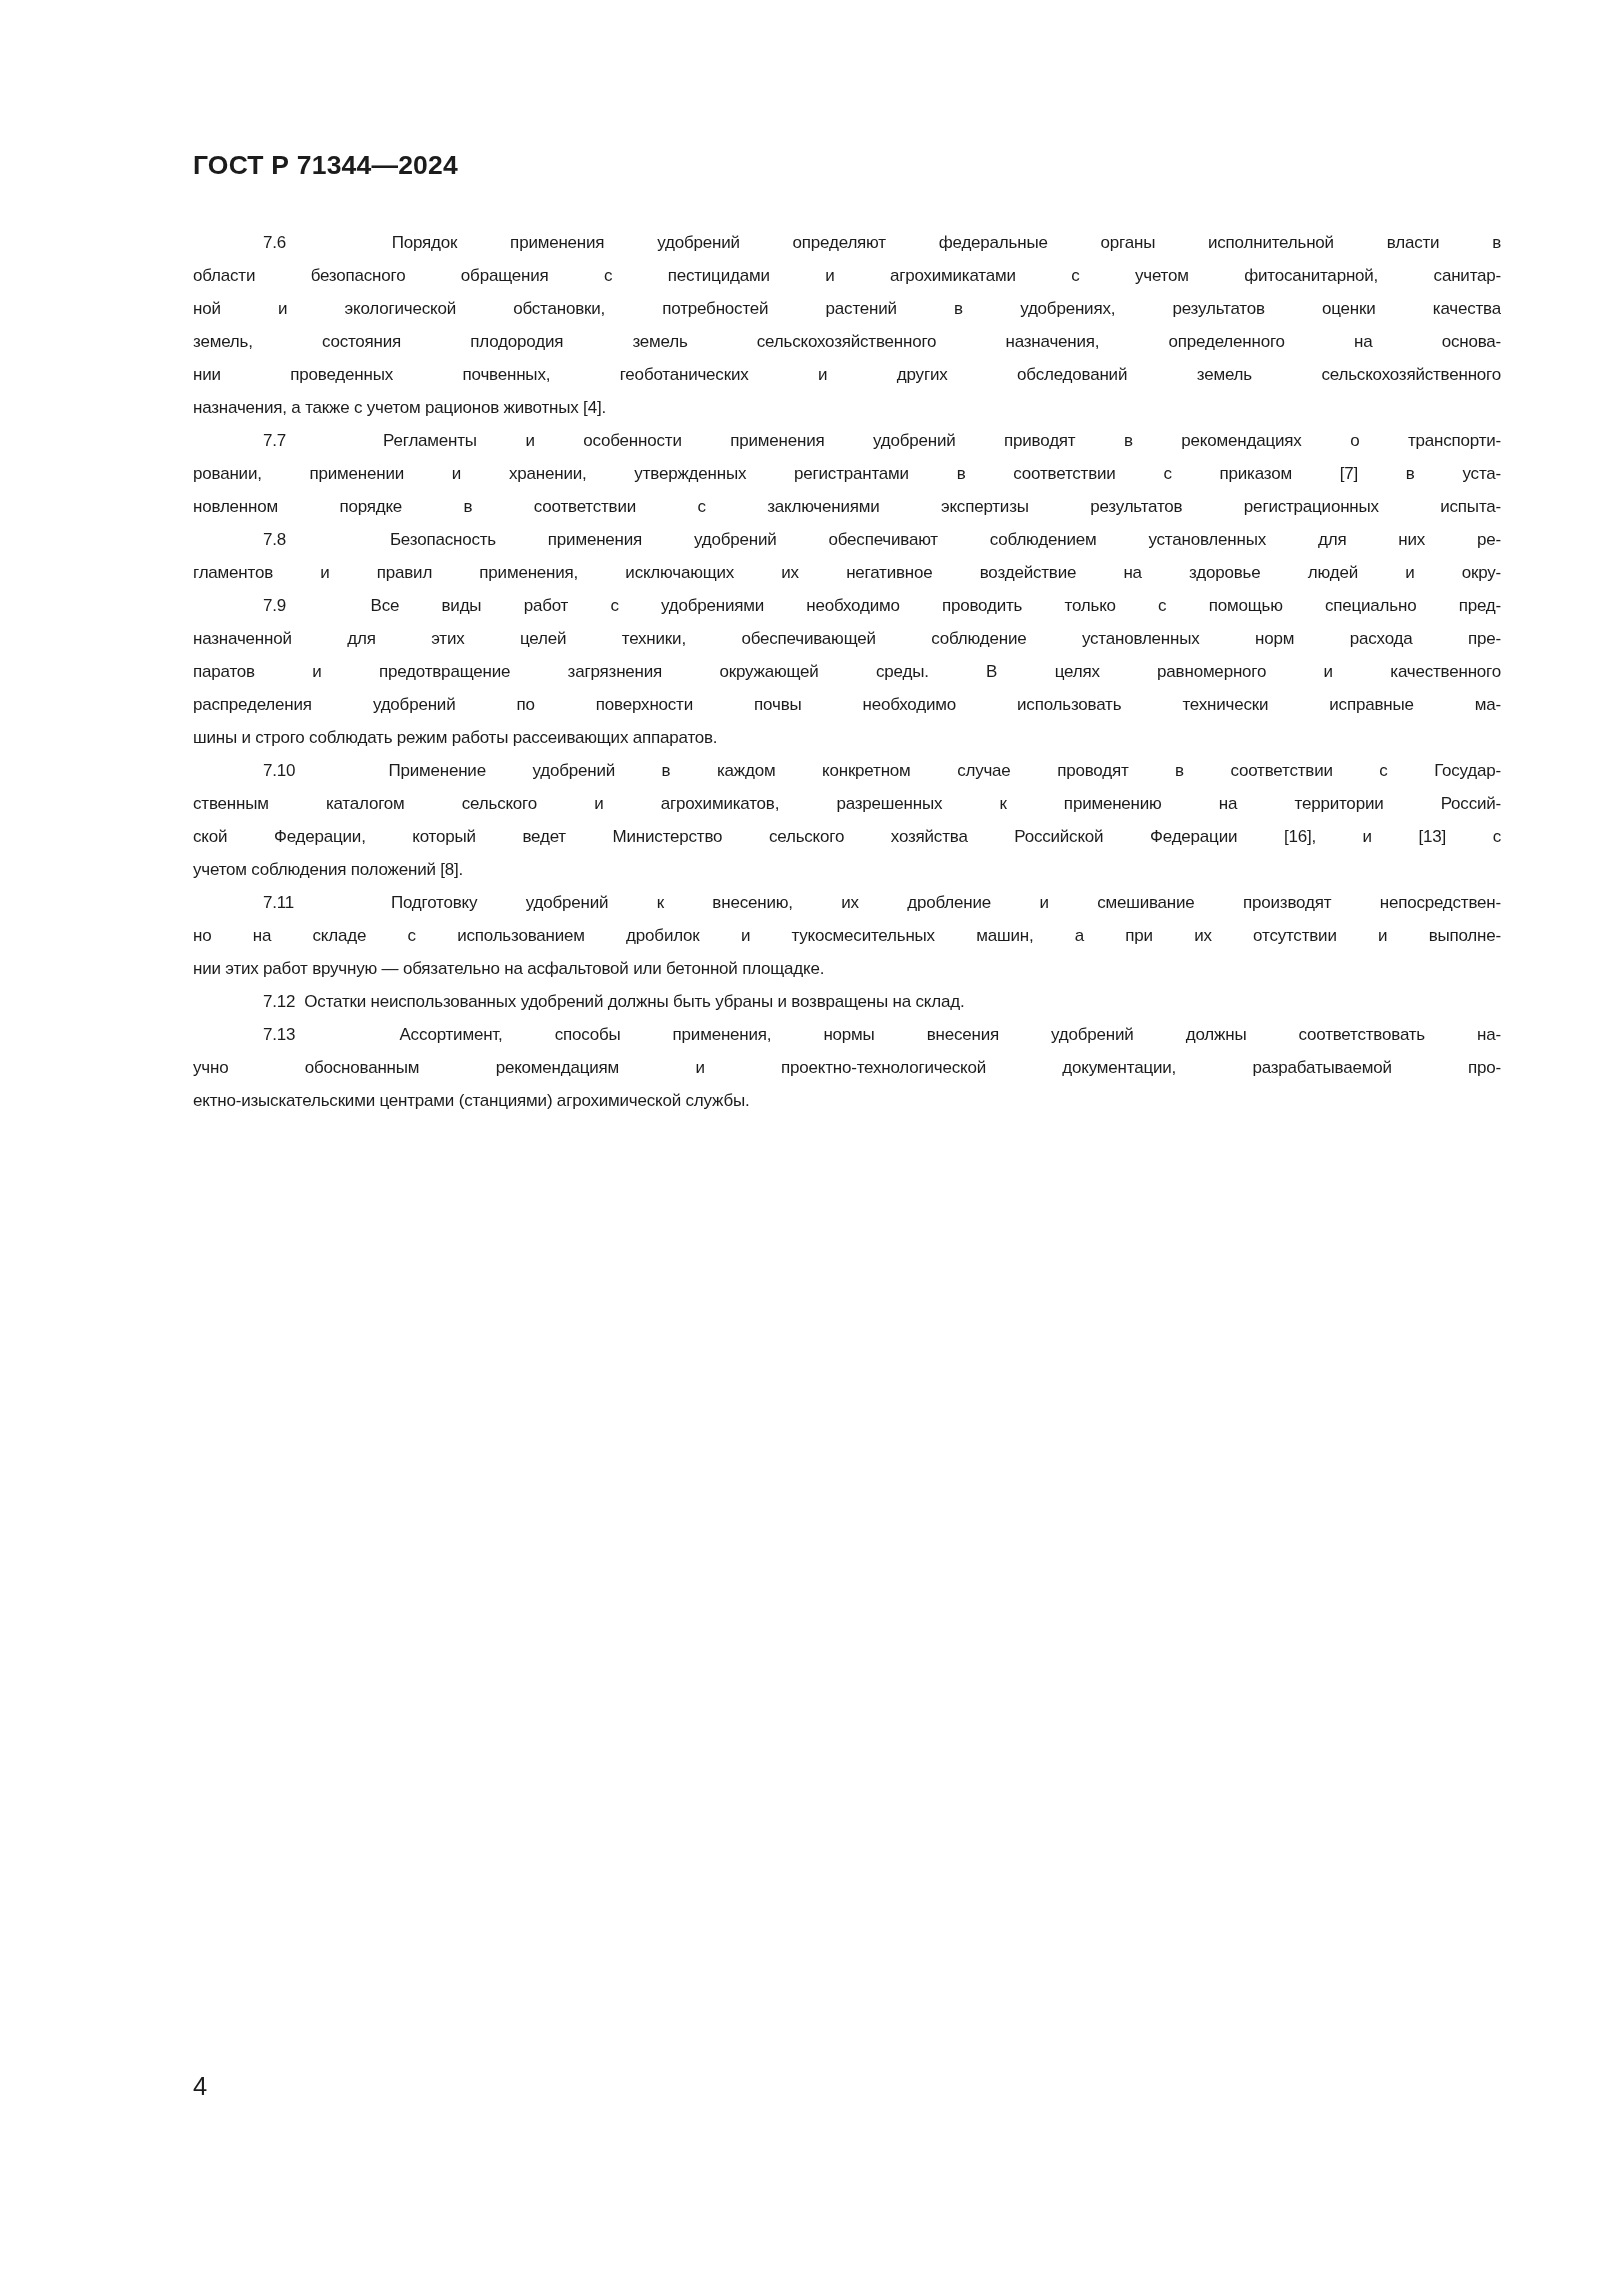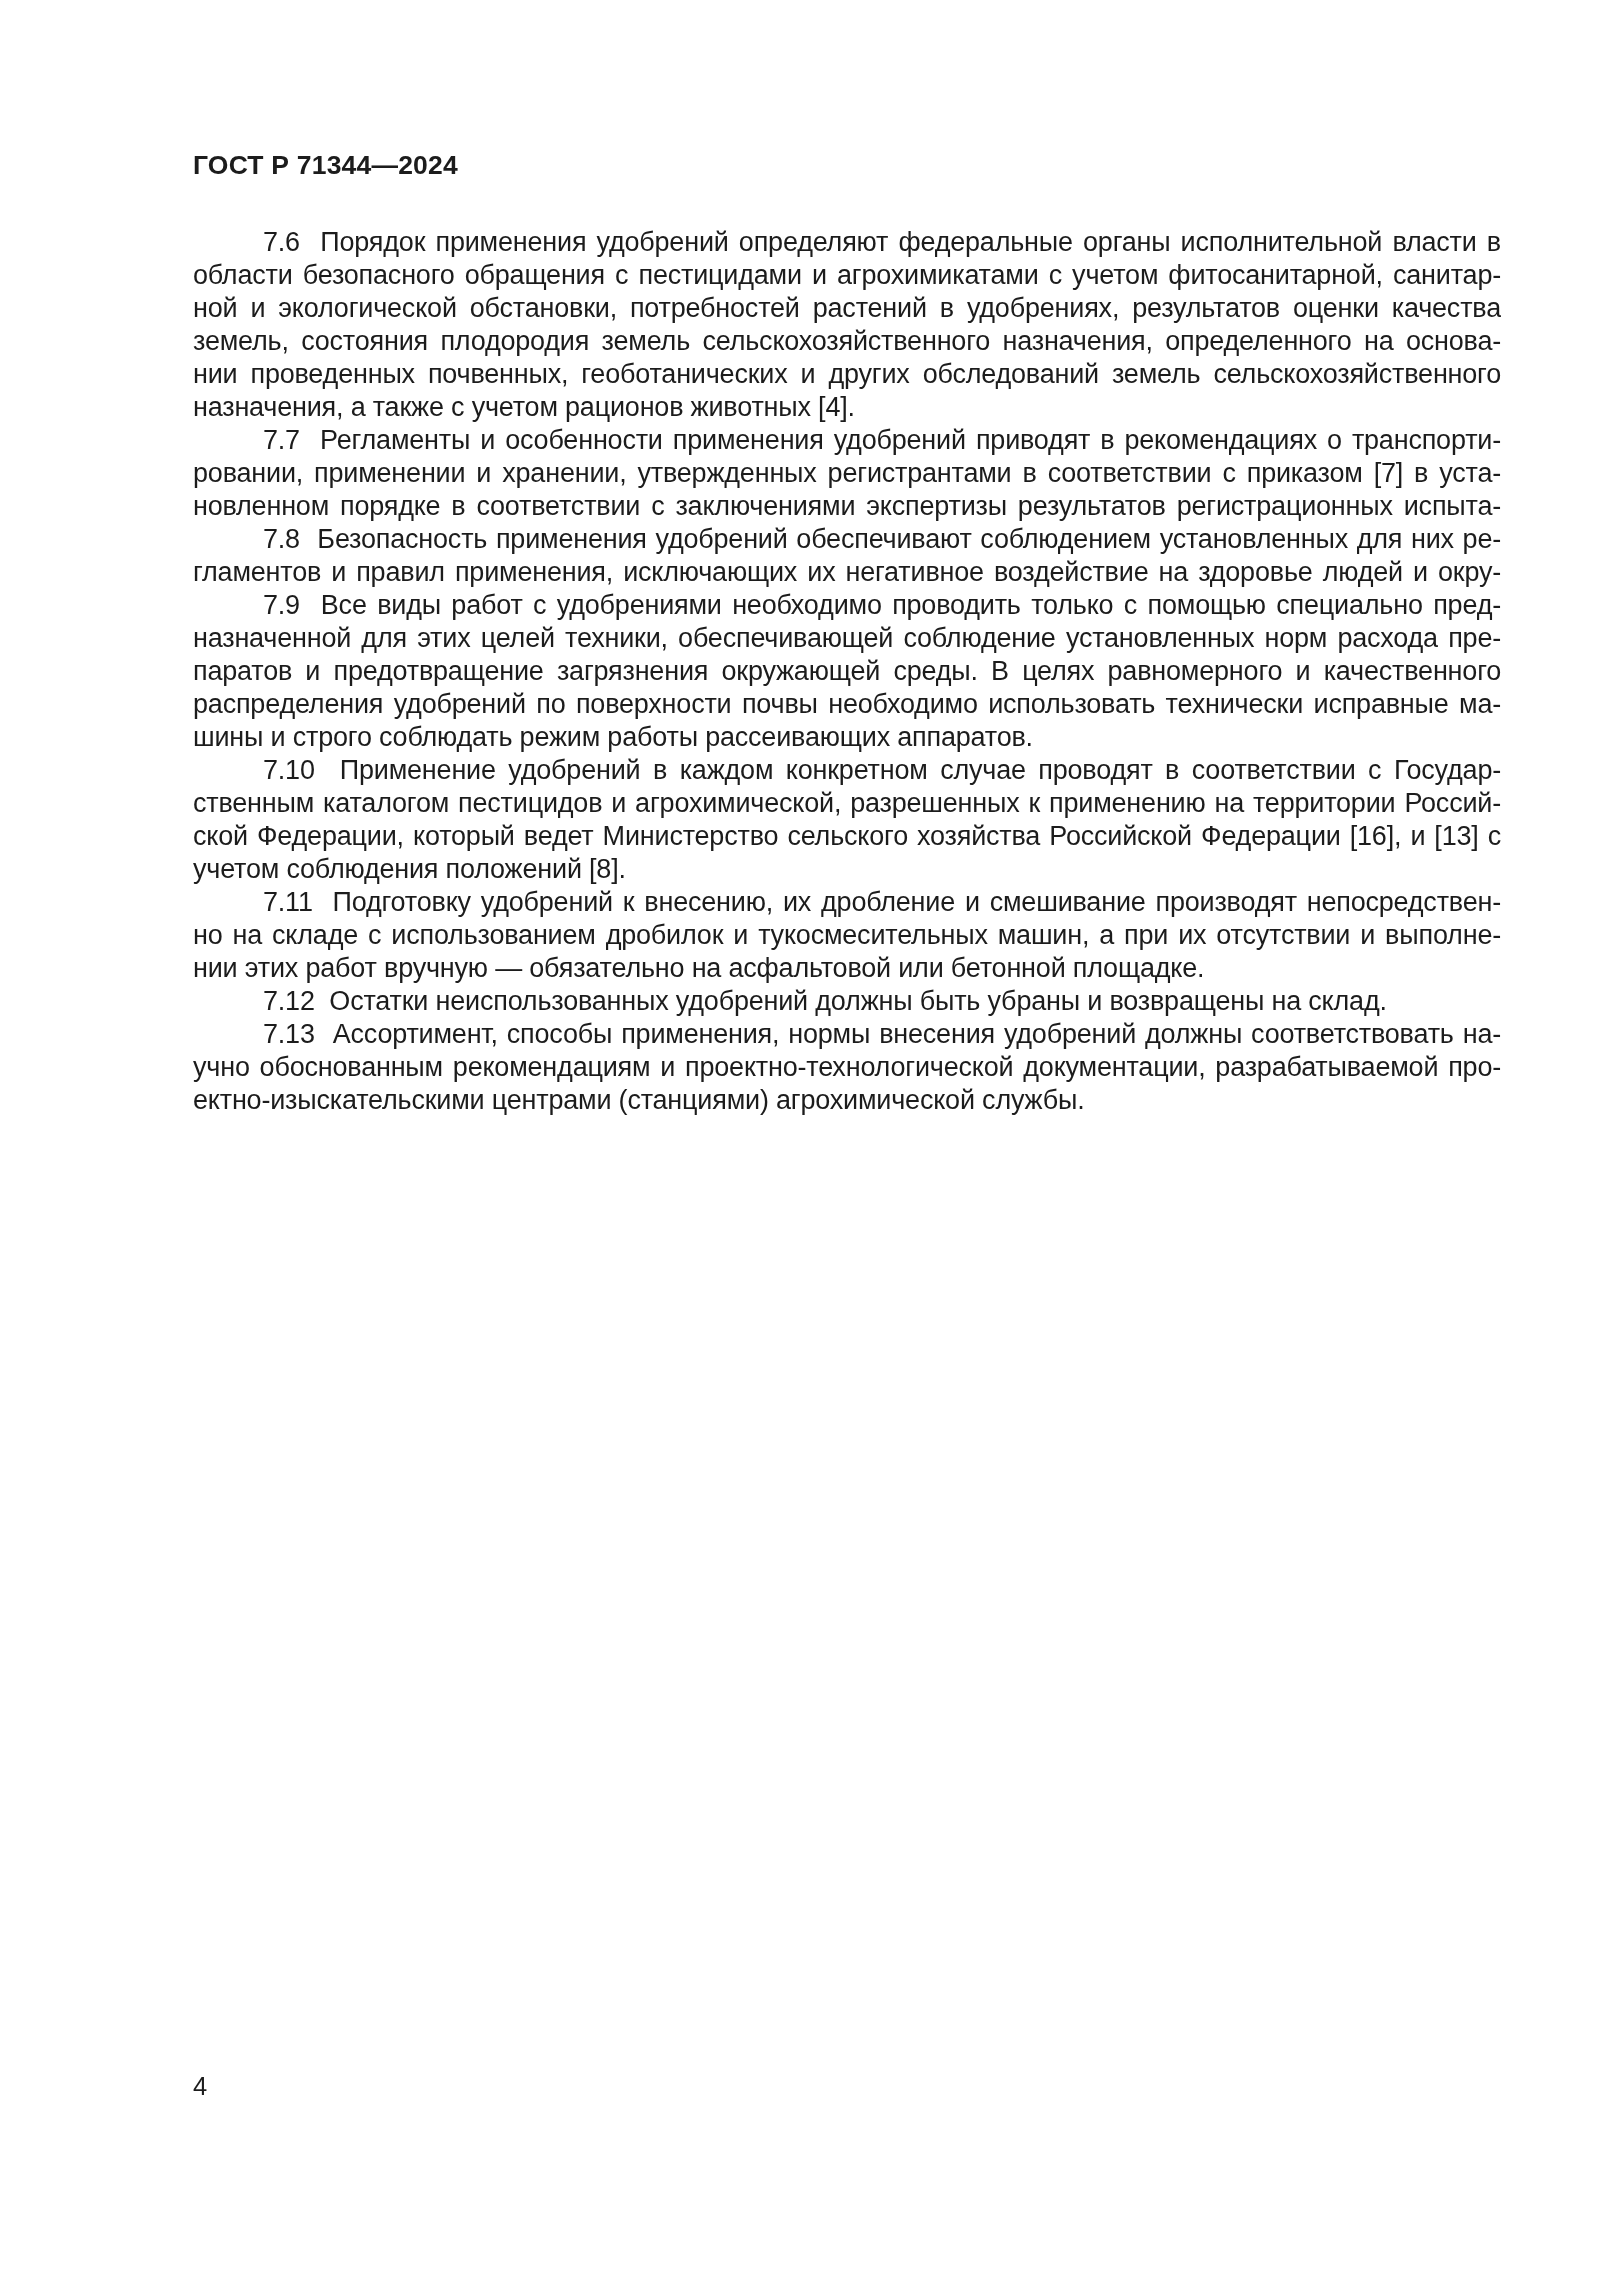--- a/index.html
+++ b/index.html
@@ -32,21 +32,21 @@
     top: 226px;
     width: 1308px;
   }
   .para {
     margin: 0;
     padding: 0;
   }
   .line {
     height: 33px;
     line-height: 33px;
-    font-size: 27px;
+    font-size: 17px;
     letter-spacing: -0.2px;
     text-align: justify;
     text-align-last: justify;
     text-justify: inter-word;
     overflow: hidden;
     white-space: normal;
   }
   .line.first {
     padding-left: 70px;
   }
@@ -87,21 +87,21 @@
       </div>
       <div class="para">
         <div class="line first">7.9&nbsp; Все виды работ с удобрениями необходимо проводить только с помощью специально пред-</div>
         <div class="line">назначенной для этих целей техники, обеспечивающей соблюдение установленных норм расхода пре-</div>
         <div class="line">паратов и предотвращение загрязнения окружающей среды. В целях равномерного и качественного</div>
         <div class="line">распределения удобрений по поверхности почвы необходимо использовать технически исправные ма-</div>
         <div class="line last">шины и строго соблюдать режим работы рассеивающих аппаратов.</div>
       </div>
       <div class="para">
         <div class="line first">7.10&nbsp; Применение удобрений в каждом конкретном случае проводят в соответствии с Государ-</div>
-        <div class="line">ственным каталогом пестицидов и агрохимической, разрешенных к применению на территории Россий-</div>
+        <div class="line">ственным каталогом сельского и агрохимикатов, разрешенных к применению на территории Россий-</div>
         <div class="line">ской Федерации, который ведет Министерство сельского хозяйства Российской Федерации [16], и [13] с</div>
         <div class="line last">учетом соблюдения положений [8].</div>
       </div>
       <div class="para">
         <div class="line first">7.11&nbsp; Подготовку удобрений к внесению, их дробление и смешивание производят непосредствен-</div>
         <div class="line">но на складе с использованием дробилок и тукосмесительных машин, а при их отсутствии и выполне-</div>
         <div class="line last">нии этих работ вручную — обязательно на асфальтовой или бетонной площадке.</div>
       </div>
       <div class="para">
         <div class="line first last">7.12&nbsp; Остатки неиспользованных удобрений должны быть убраны и возвращены на склад.</div>

